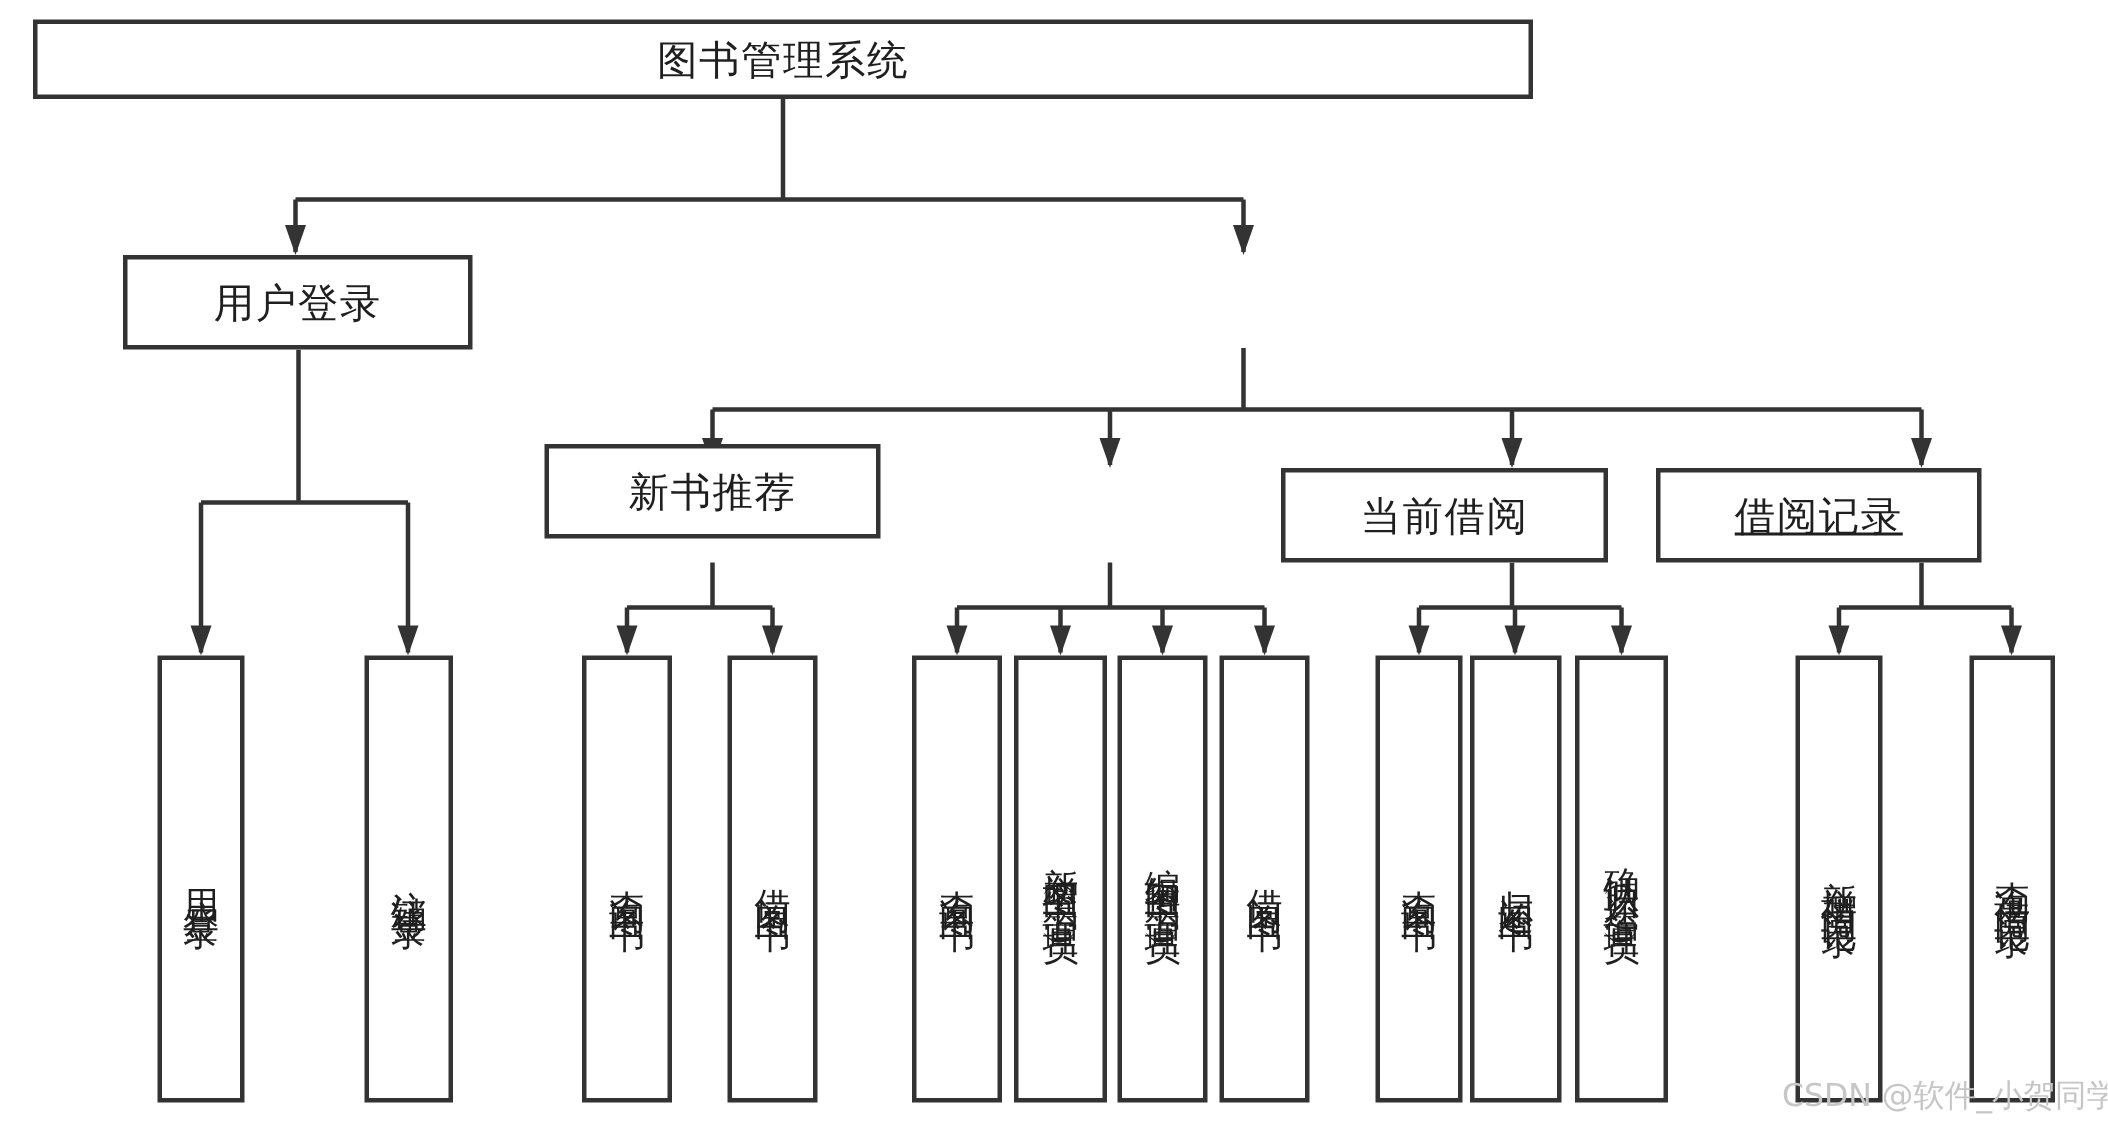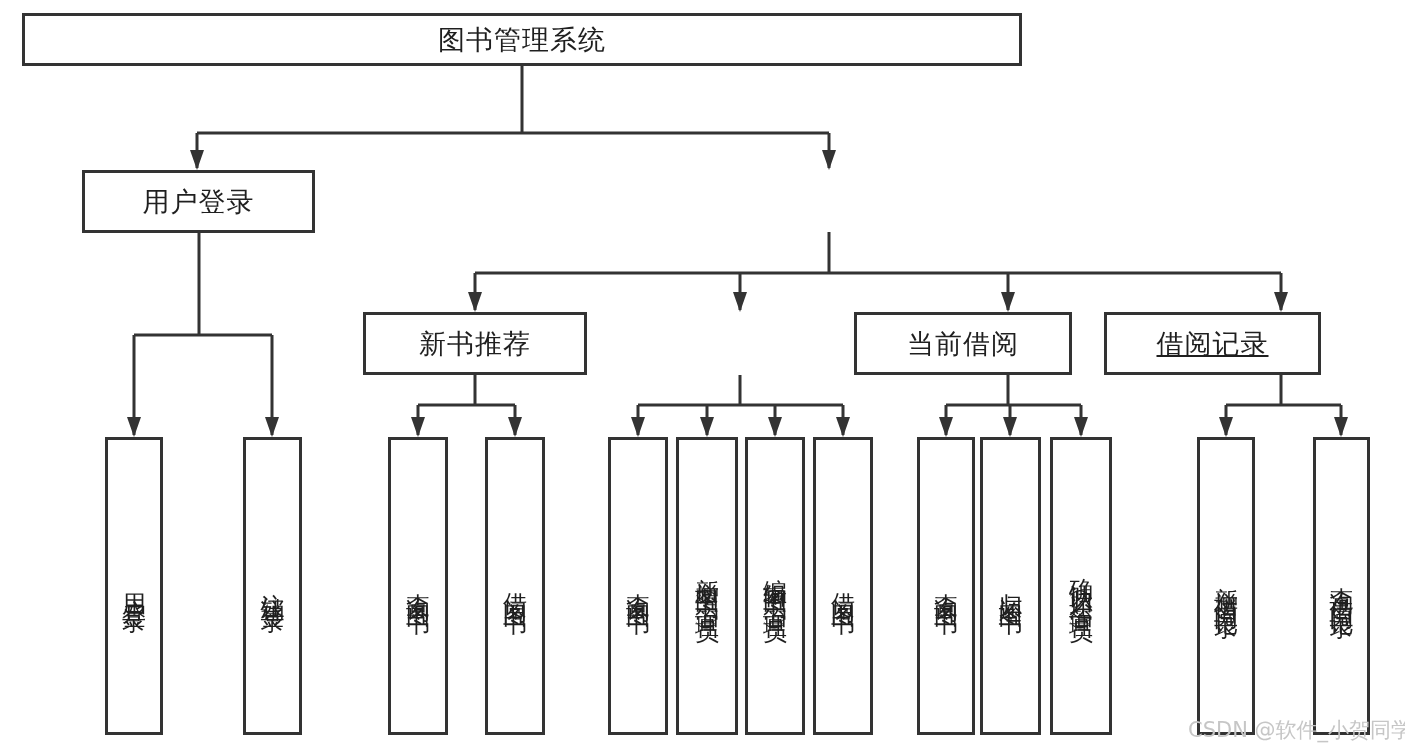--- a/index.html
+++ b/index.html
@@ -50,21 +50,21 @@
     text-orientation: mixed;
     white-space: nowrap;
     font-size: 24px;
     letter-spacing: 6px;
     color: #1f1f1f;
   }
   
   #node-root           { left: 22px;   top: 13px;  width: 1000px; height: 53px; }
   #node-user-login     { left: 82px;   top: 170px; width: 233px;  height: 63px; }
   #node-book-mgmt      { left: 712px;  top: 169px; width: 233px;  height: 63px; }
-  #node-new-book-rec   { left: 363px;  top: 312px; width: 224px;  height: 63px; text-align: right; }
+  #node-new-book-rec   { left: 363px;  top: 296px; width: 224px;  height: 63px; text-align: right; }
   #node-book-borrow    { left: 631px;  top: 312px; width: 219px;  height: 63px; }
   #node-current-borrow { left: 854px;  top: 312px; width: 218px;  height: 63px; }
   #node-borrow-records { left: 1104px; top: 312px; width: 217px;  height: 63px; text-decoration: underline; }
   
   .vbox { top: 437px; height: 298px; }
   #leaf-user-login     { left: 105px;  width: 58px; }
   #leaf-logout         { left: 243px;  width: 59px; }
   #leaf-query-book-1   { left: 388px;  width: 60px; }
   #leaf-borrow-book-1  { left: 485px;  width: 60px; }
   #leaf-query-book-2   { left: 608px;  width: 60px; }

